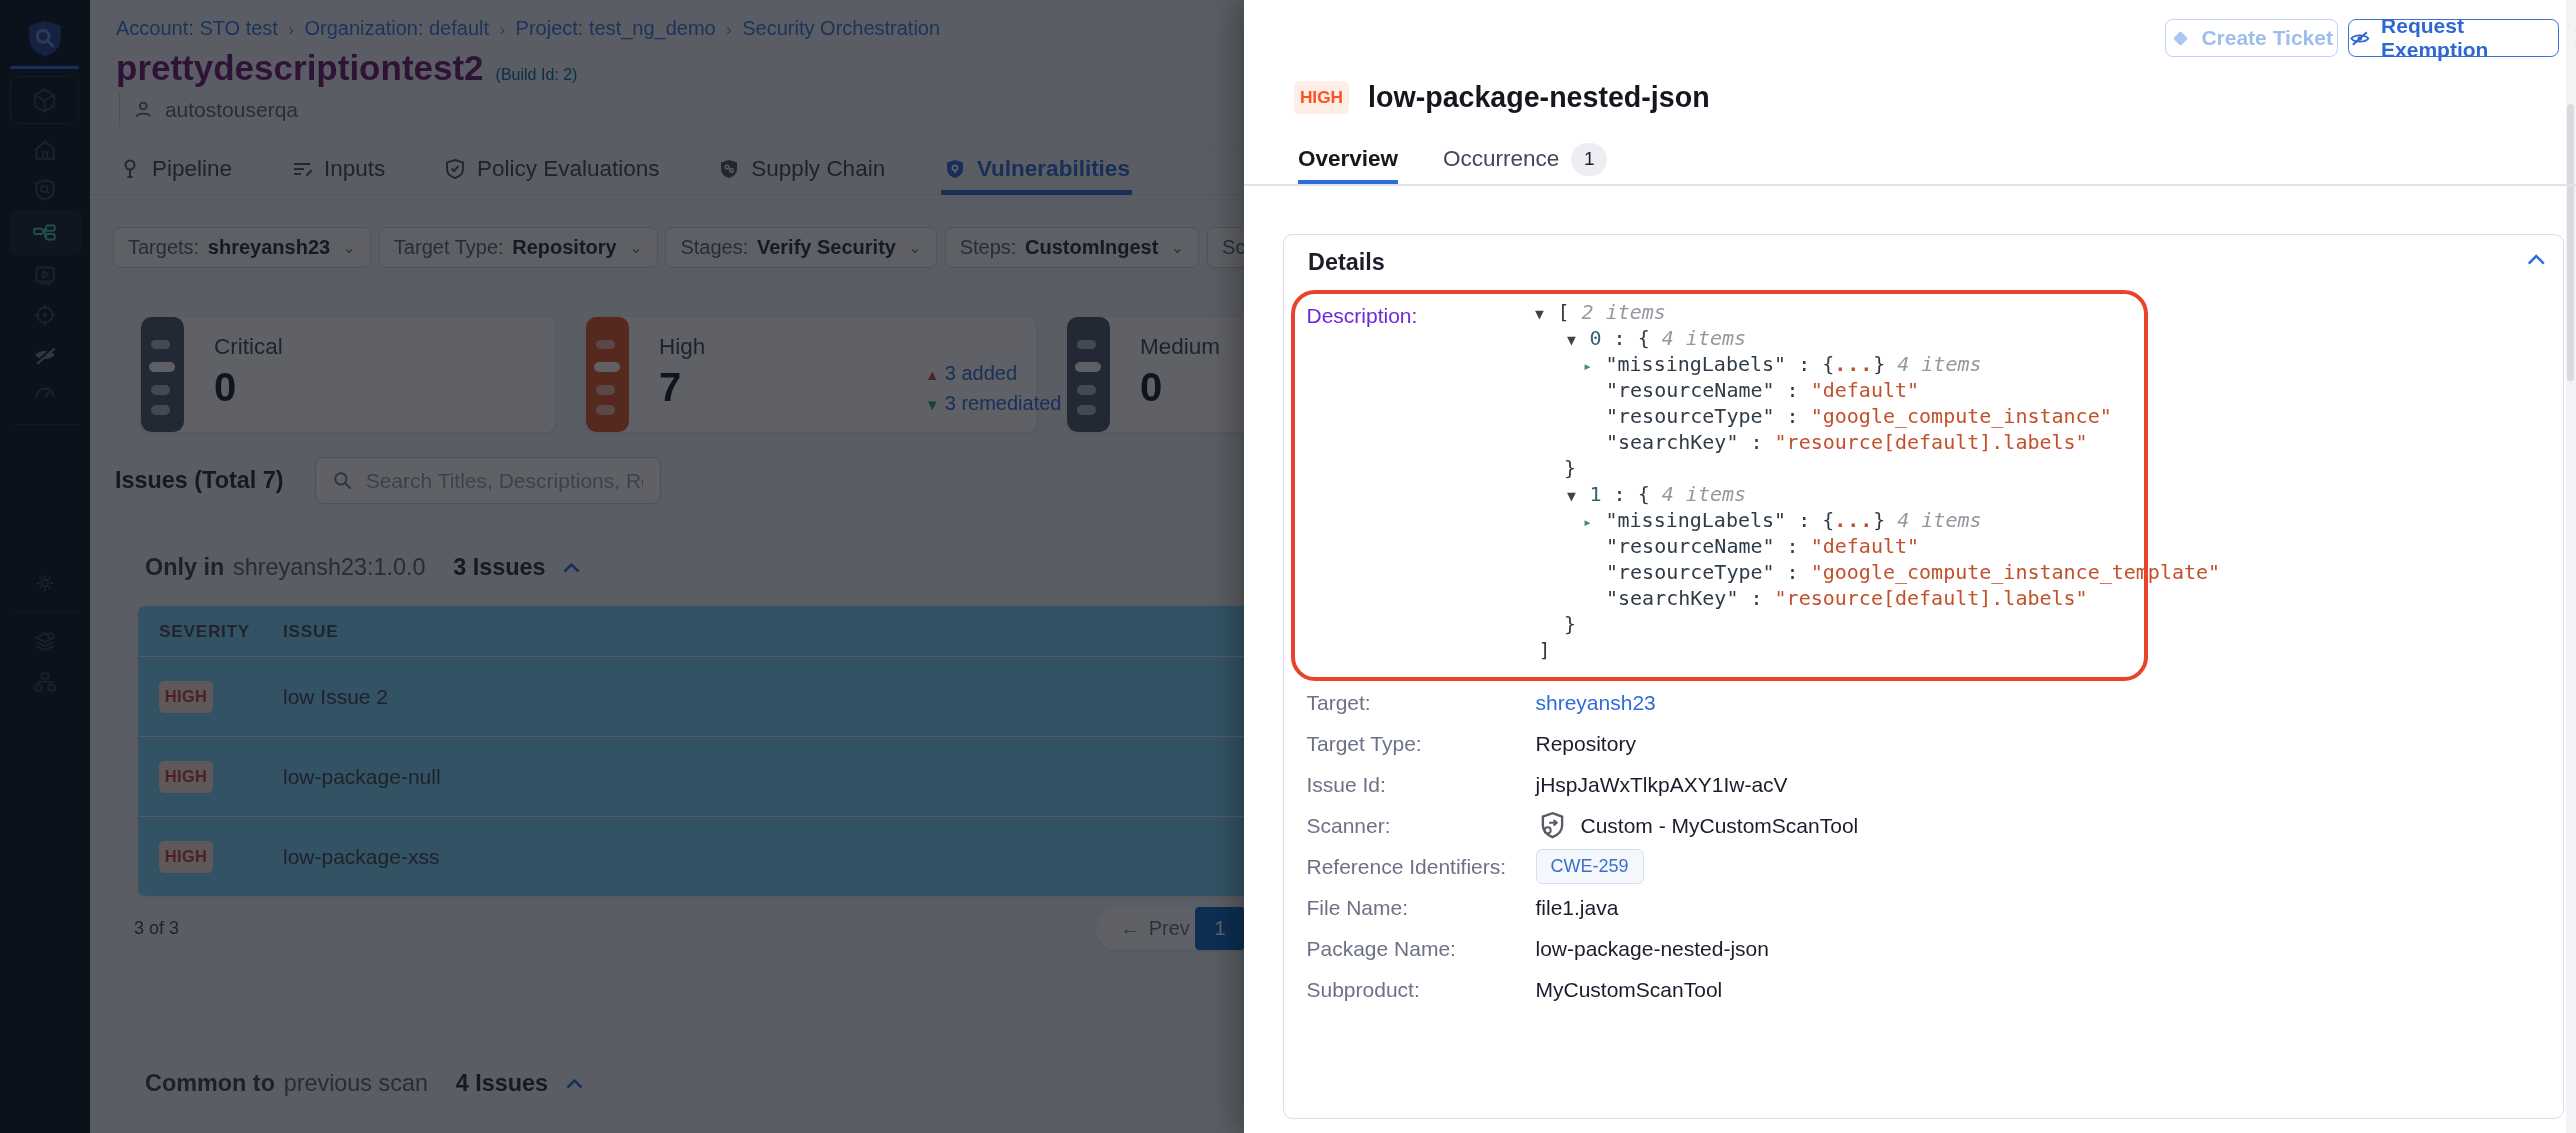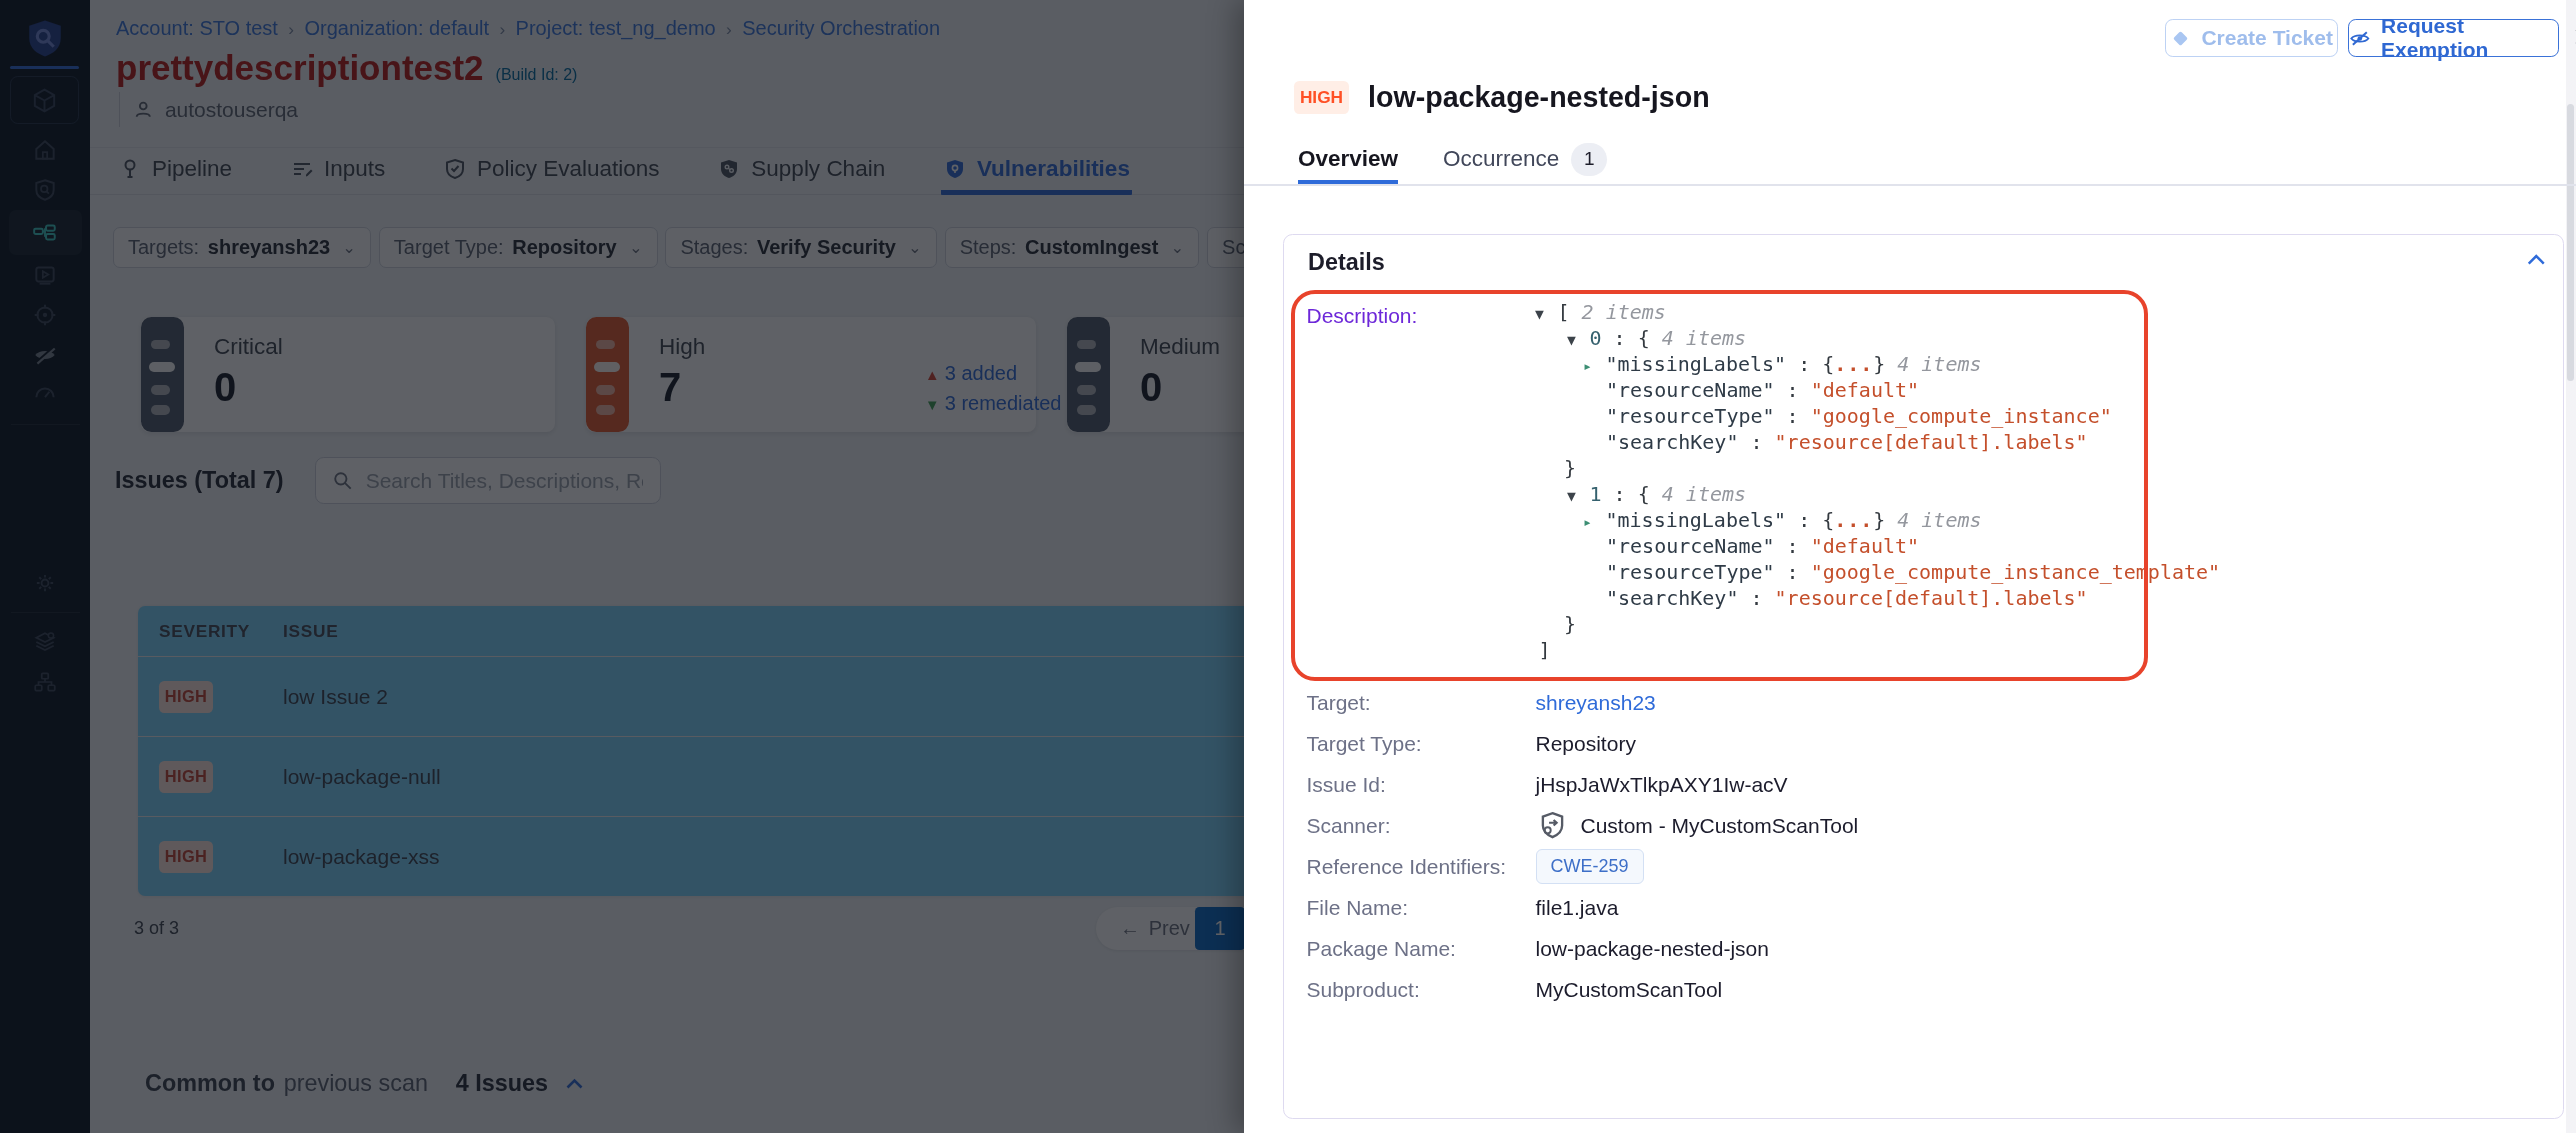--- a/index.html
+++ b/index.html
@@ -16,21 +16,21 @@
   .navitem { width:73px; height:40px; display:flex; align-items:center; justify-content:center; border-radius:7px; margin-bottom:0; }
   .navitem.active { background:#15222f; height:45px; }
   .navdiv { width:69px; height:0.9px; background:#1c2736; margin:8.7px 0; }
   .navgap { height:130px; }
 
   
   .main { position:absolute; left:0; top:0; width:2576px; height:1134px; z-index:1; }
   .breadcrumb { position:absolute; left:116px; top:17.3px; font-size:20px; color:#3b77dd; display:flex; gap:10.4px; align-items:flex-end; }
   .bc-sep { color:#7b8aa6; font-size:17.3px; }
   .page-title-row { position:absolute; left:116px; top:48px; display:flex; align-items:baseline; gap:12px; }
-  .page-title { font-size:35px; font-weight:bold; color:#b91c1c; }
+  .page-title { font-size:35px; font-weight:bold; color:#701a75; }
   .build-id { font-size:16px; color:#0369a1; }
   .user-row { position:absolute; left:119px; top:92px; display:flex; align-items:center; gap:10.4px; border-left:1.7px solid #c9ced9; padding-left:12px; height:35px; font-size:21px; color:#5d6474; }
 
   .tabbar { position:absolute; left:90px; top:147px; width:1621px; height:48px; border-bottom:1.7px solid #d8dbe4; border-top:0.9px solid #dfe2ea; background:transparent; }
   .tabs { position:absolute; left:26px; top:0; height:47px; display:flex; gap:54px; align-items:center; }
   .tab { display:flex; align-items:center; gap:10.4px; font-size:22.5px; color:#3f4654; height:47px; border-bottom:5.2px solid transparent; padding:0 1.7px; }
   .tab.active { color:#2f6bd9; font-weight:bold; border-bottom:5.2px solid #2f6bd9; border-radius:0 0 0.9px 0.9px; }
 
   .filters { position:absolute; left:113px; top:227px; display:flex; gap:7.8px; }
   .chip { height:41px; display:flex; align-items:center; gap:8.7px; padding:0 14px; background:#f8f9fc; border:0.9px solid #ccd1dd; border-radius:7px; font-size:20px; color:#5a6172; white-space:nowrap; }
@@ -276,20 +276,28 @@
       <span class="issues-title">Issues (Total 7)</span>
       <div class="searchbox">
         <svg width="22.5" height="22.5" viewBox="0 0 24 24">
             <circle cx="10.5" cy="10.5" r="6" fill="none" stroke="#6a7180" stroke-width="2"></circle>
             <line x1="15" y1="15" x2="21" y2="21" stroke="#6a7180" stroke-width="2"></line>
           </svg>
         <input type="text" placeholder="Search Titles, Descriptions, Ref IDs" style="">
       </div>
     </div>
 
+    <div class="group-hdr" style="left:145px; top:554px;">
+      <span class="bold">Only in</span>
+      <span>shreyansh23:1.0.0</span>
+      <span class="count">3 Issues</span>
+      <svg width="21" height="14" viewBox="0 0 24 16">
+          <polyline points="4,12 12,4 20,12" fill="none" stroke="#2f6bd9" stroke-width="3"></polyline>
+        </svg>
+    </div>
 
     <div class="table">
       <div class="thead">
         <div class="th-sev">SEVERITY</div>
         <div>ISSUE</div>
       </div>
       <div id="trows">
           <div class="trow">
             <div class="sevcell">
               <div class="sevbadge">HIGH</div>

